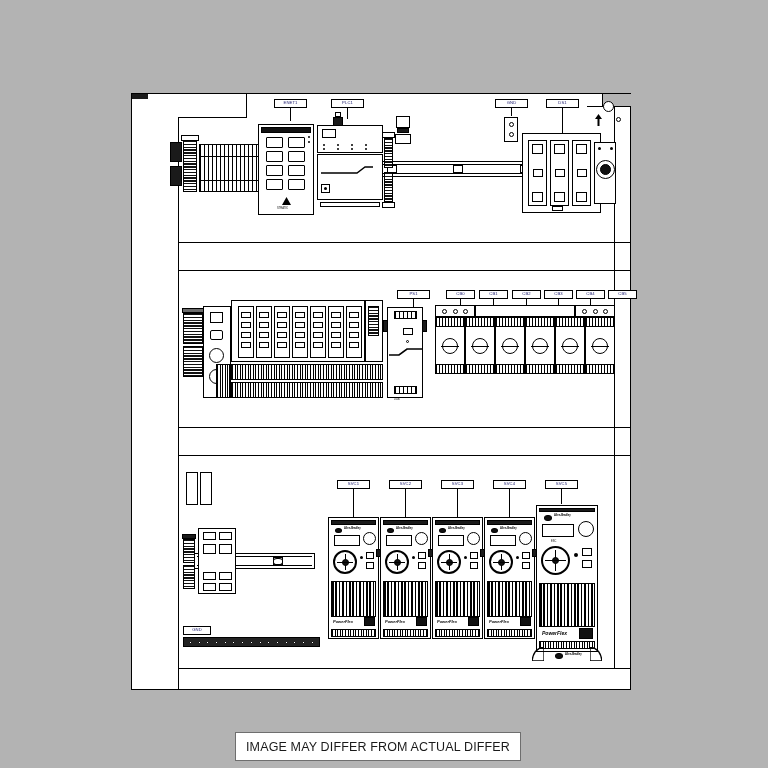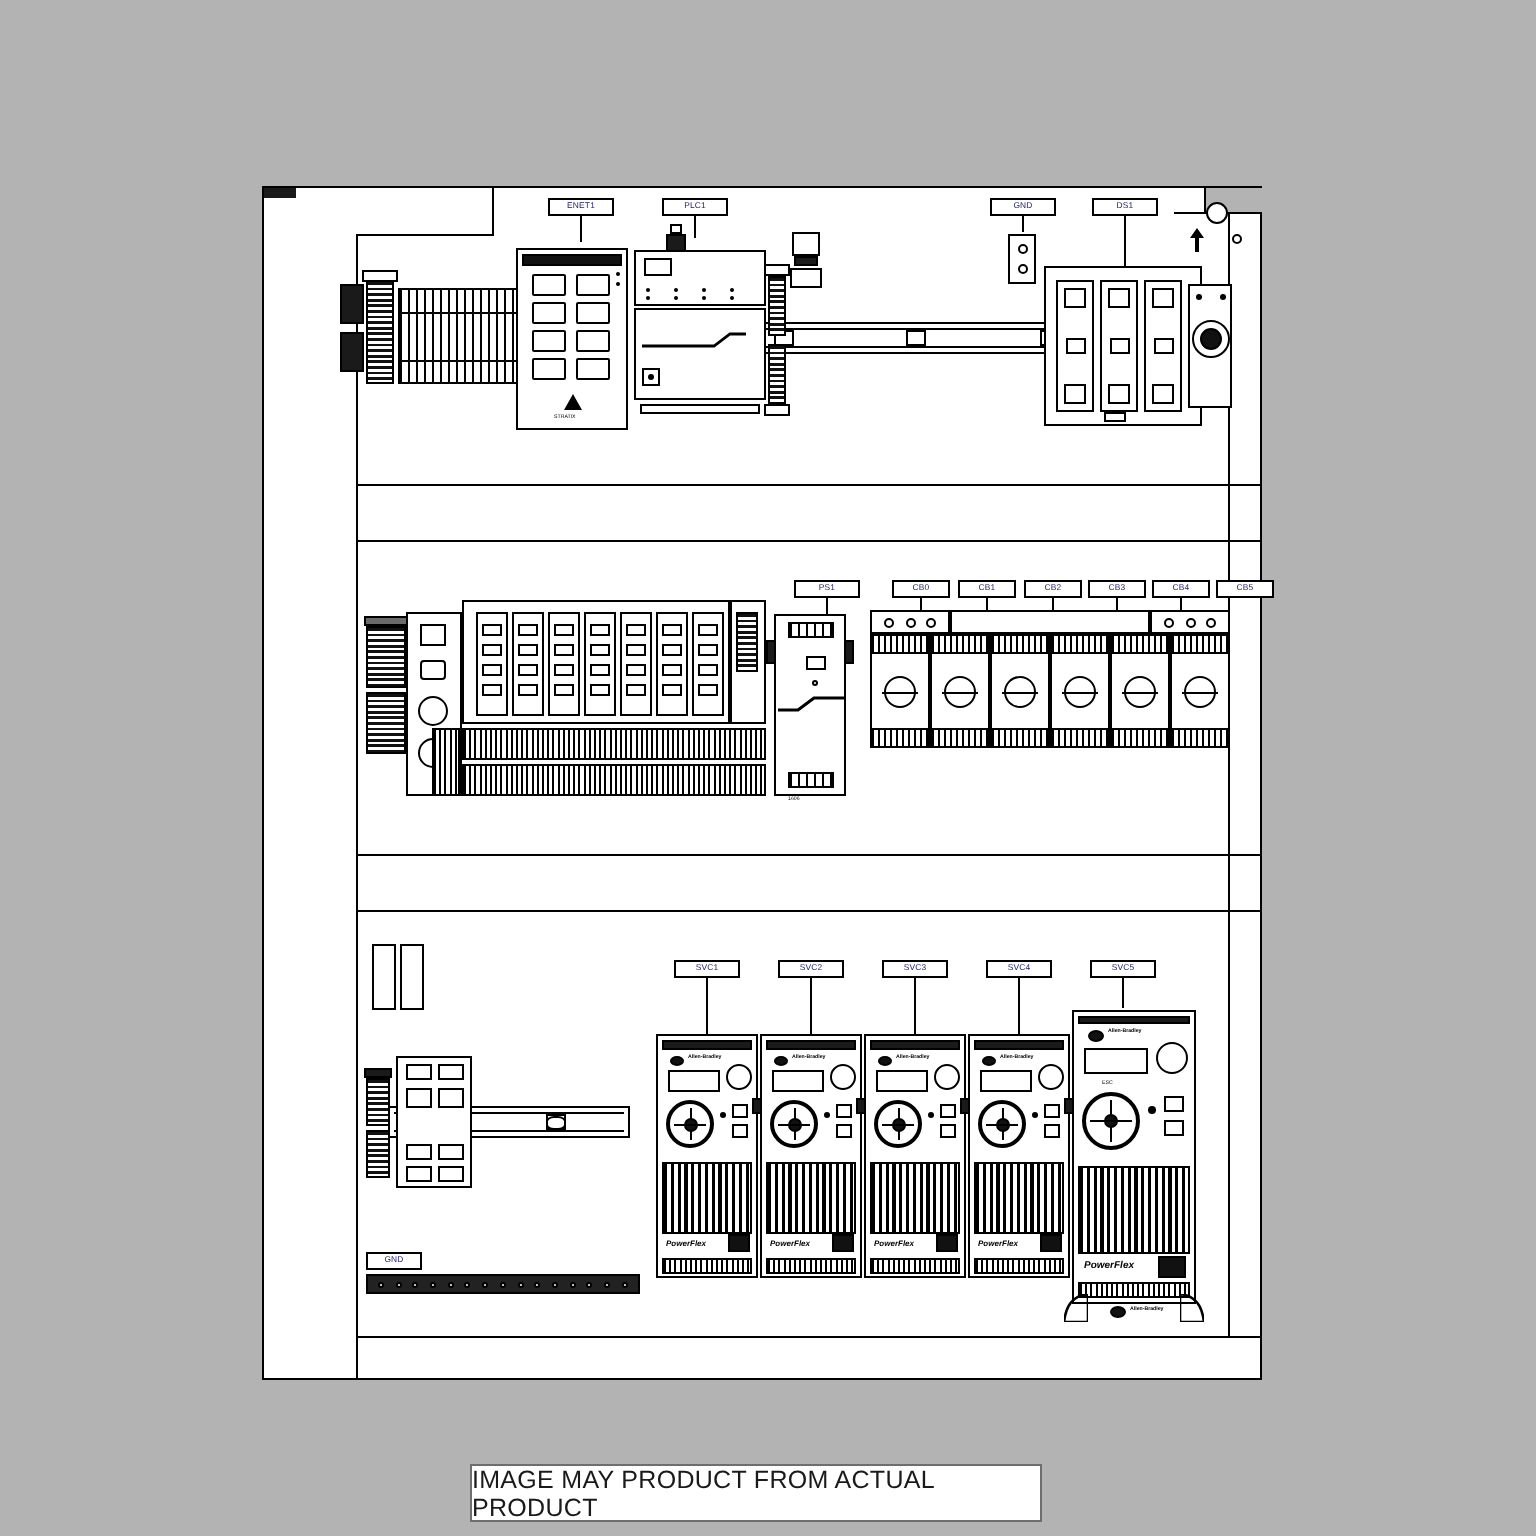--- a/index.html
+++ b/index.html
@@ -819,15 +819,15 @@
       <path d="M0,0 C8,1 11,6 12,14 L0,14 Z" fill="none" stroke="#000" stroke-width="1.3"></path>
     </svg>
 
     <div class="dev dev-dark" style="left:244px; top:455px; width:5px; height:8px;"></div>
     <div class="dev dev-dark" style="left:296px; top:455px; width:5px; height:8px;"></div>
     <div class="dev dev-dark" style="left:348px; top:455px; width:5px; height:8px;"></div>
     <div class="dev dev-dark" style="left:400px; top:455px; width:5px; height:8px;"></div>
 
   </div>
 
-  <div id="caption">IMAGE MAY PRODUCT FROM ACTUAL PRODUCT</div>
+  <div id="caption">IMAGE MAY DIFFER FROM ACTUAL DIFFER</div>
 
 </div>
 
 </body></html>

